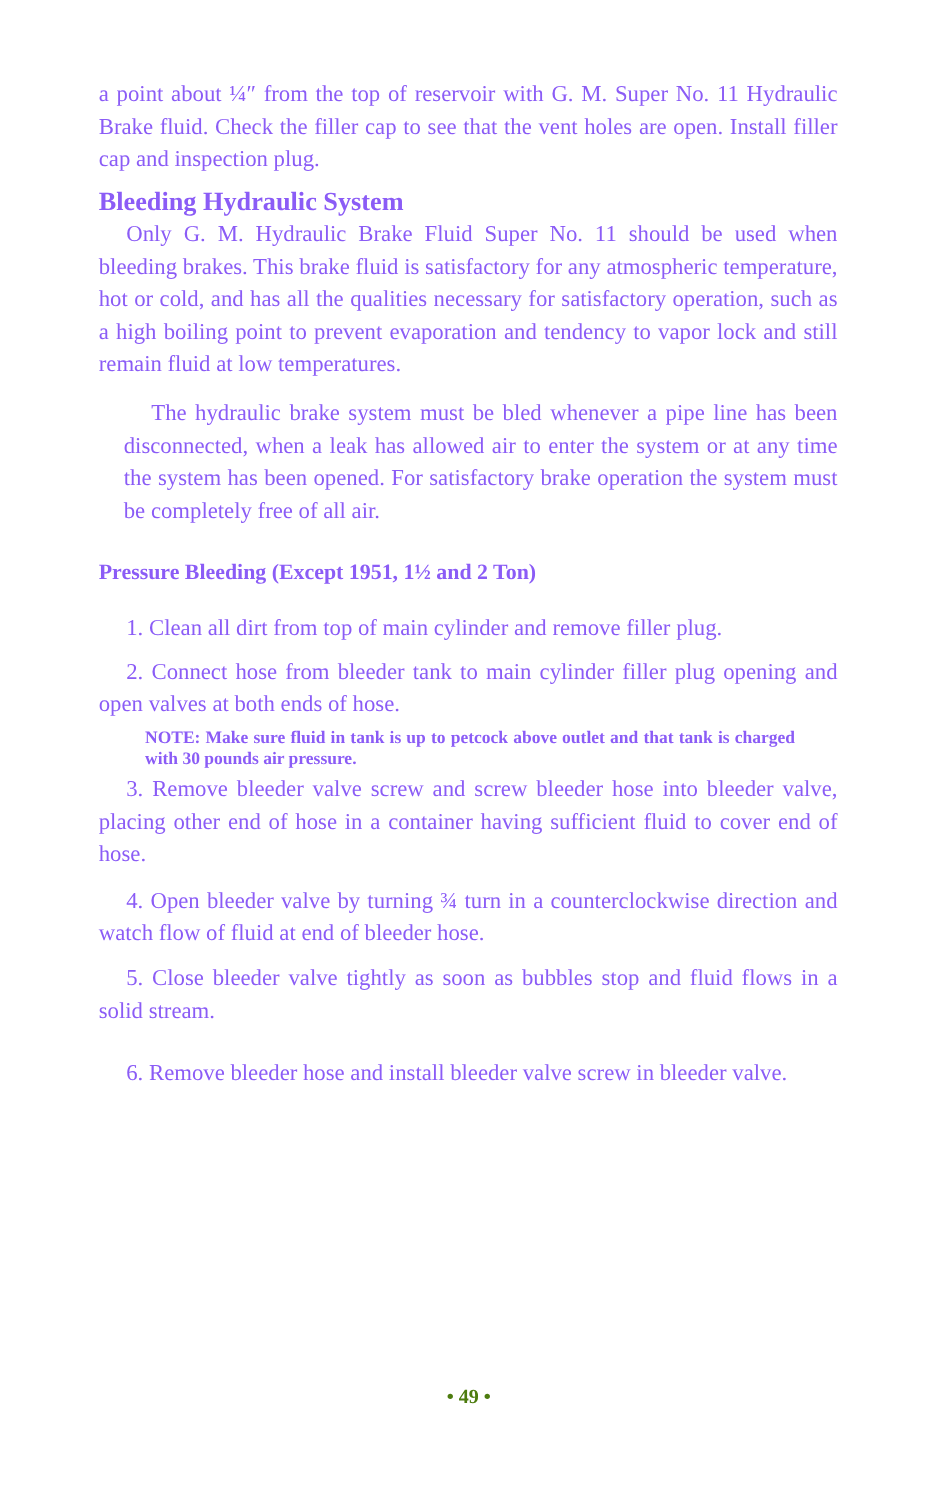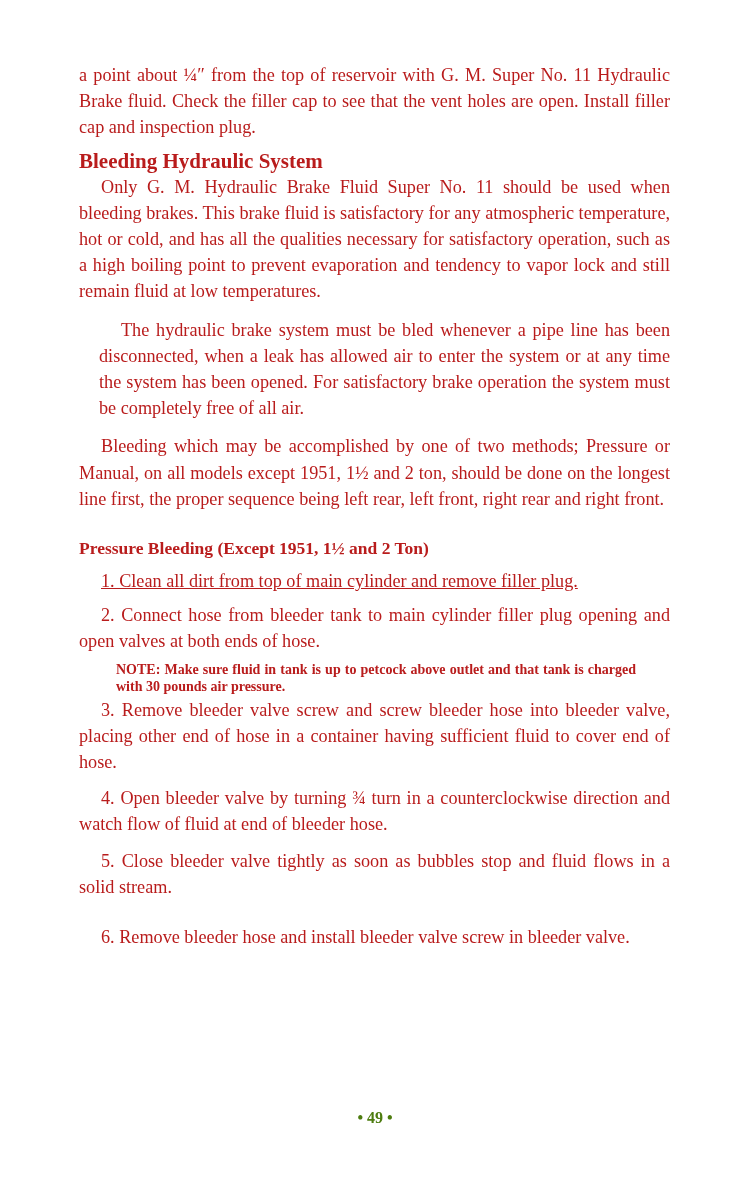--- a/index.html
+++ b/index.html
@@ -1,37 +1,36 @@
 <!DOCTYPE html>
 <html><head>
 <meta charset="utf-8">
 <style>
   html, body { margin: 0; padding: 0; background: #ffffff; }
   body { width: 750px; height: 1195px; position: relative; overflow: hidden; }
   .page { position: absolute; left: 79px; top: 62px; width: 591px;
-          font-family: "Liberation Serif", "DejaVu Serif", serif; color: #b91c1c; }
+          font-family: "Liberation Serif", "DejaVu Serif", serif; color: #8b5cf6; }
   .p { font-size: 18.2px; line-height: 26.2px; text-align: justify; margin: 0; }
   .indent { text-indent: 22px; }
   .h1 { font-family: "Liberation Serif", serif; font-weight: bold; font-size: 21px; line-height: 26px; margin: 0; }
   .h2 { font-family: "Liberation Serif", serif; font-weight: bold; font-size: 17.5px; line-height: 24px; margin: 0; }
   .note { font-weight: bold; font-size: 14px; line-height: 17px; margin: 0 0 0 37px; width: 520px; text-align: justify; }
   .folio { position: absolute; left: 0; width: 750px; top: 1109px; text-align: center;
            font-family: "Liberation Serif", serif; font-weight: bold; font-size: 16px; color: #4d7c0f; }
 </style>
 </head>
 <body>
 
 <div class="page">
   <p class="p" style="margin-top:0;">a point about ¼″ from the top of reservoir with G. M. Super No. 11 Hydraulic Brake fluid. Check the filler cap to see that the vent holes are open. Install filler cap and inspection plug.</p>
   <h1 class="h1" style="margin-top:7px;">Bleeding Hydraulic System</h1>
   <p class="p indent">Only G. M. Hydraulic Brake Fluid Super No. 11 should be used when bleeding brakes. This brake fluid is satisfactory for any atmospheric temperature, hot or cold, and has all the qualities necessary for satisfactory operation, such as a high boiling point to prevent evaporation and tendency to vapor lock and still remain fluid at low temperatures.</p>
   <p class="p indent" style="margin-top:12px;margin-left:20px;">The hydraulic brake system must be bled whenever a pipe line has been disconnected, when a leak has allowed air to enter the system or at any time the system has been opened. For satisfactory brake operation the system must be completely free of all air.</p>
-  <p class="p indent" style="margin-top:12px;">Bleeding which may be accomplished by one of two methods; Pressure or Manual, on all models except 1951, 1½ and 2 ton, should be done on the longest line first, the proper sequence being left rear, left front, right rear and right front.</p>
   <h2 class="h2" style="margin-top:24px;">Pressure Bleeding (Except 1951, 1½ and 2 Ton)</h2>
-  <p class="p indent" style="margin-top:8px;text-decoration:underline;">1.  Clean all dirt from top of main cylinder and remove filler plug.</p>
+  <p class="p indent" style="margin-top:20px;">1.  Clean all dirt from top of main cylinder and remove filler plug.</p>
   <p class="p indent" style="margin-top:8px;">2.  Connect hose from bleeder tank to main cylinder filler plug opening and open valves at both ends of hose.</p>
   <p class="note" style="margin-top:6px;">NOTE: Make sure fluid in tank is up to petcock above outlet and that tank is charged with 30 pounds air pressure.</p>
   <p class="p indent" style="margin-top:2px;">3.  Remove bleeder valve screw and screw bleeder hose into bleeder valve, placing other end of hose in a container having sufficient fluid to cover end of hose.</p>
   <p class="p indent" style="margin-top:10px;">4.  Open bleeder valve by turning ¾ turn in a counterclockwise direction and watch flow of fluid at end of bleeder hose.</p>
   <p class="p indent" style="margin-top:10px;">5.  Close bleeder valve tightly as soon as bubbles stop and fluid flows in a solid stream.</p>
   <p class="p indent" style="margin-top:24px;">6.  Remove bleeder hose and install bleeder valve screw in bleeder valve.</p>
 </div>
 
 <div class="folio">• 49 •</div>
 

